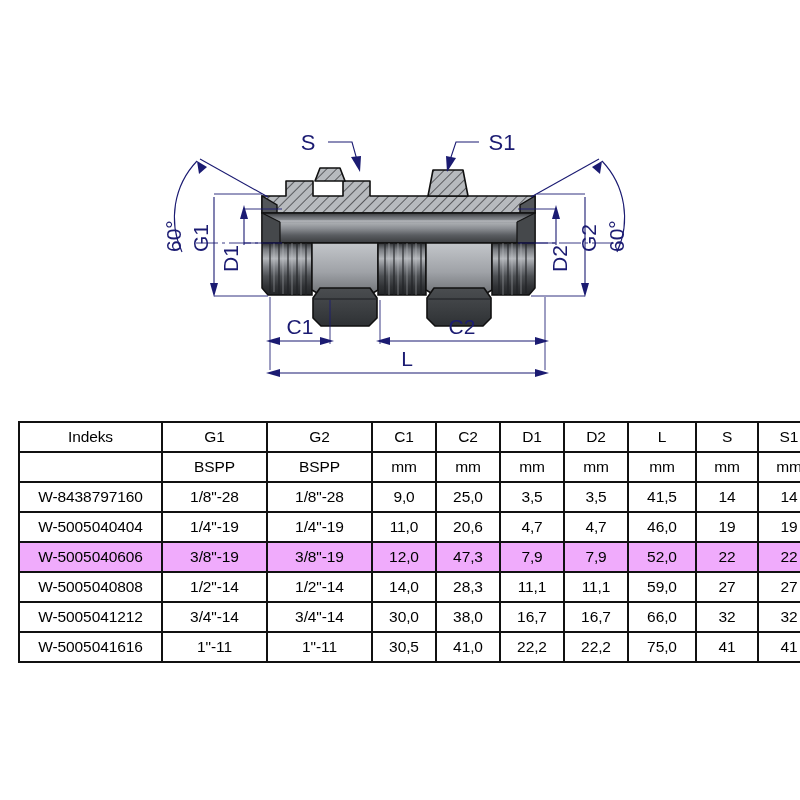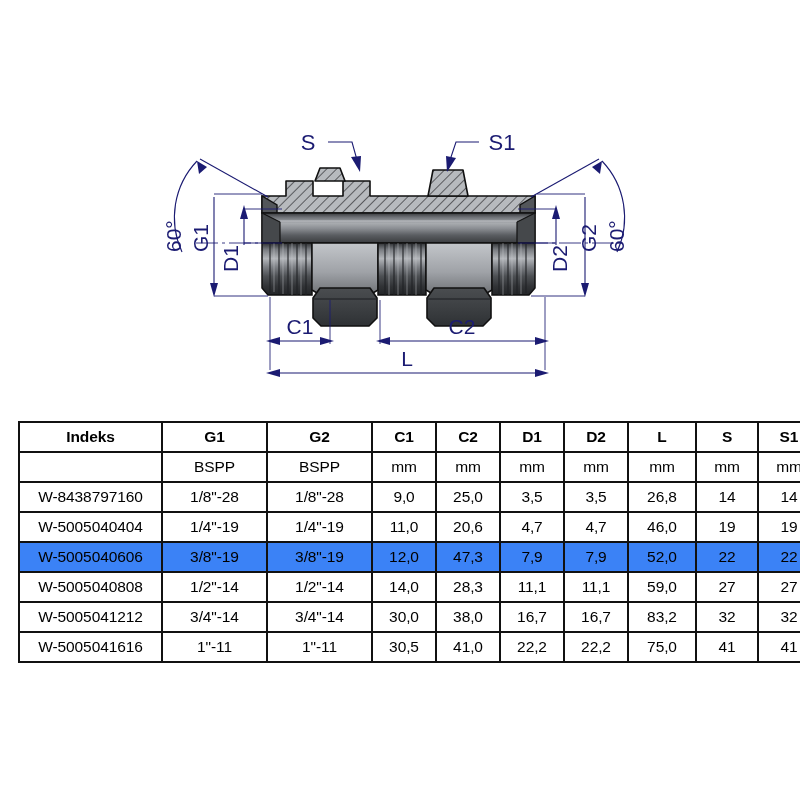--- a/index.html
+++ b/index.html
@@ -21,22 +21,22 @@
       text-align:center;
       vertical-align:middle;
       font-size:15.5px;
       color:#000000;
       font-weight:400;
       height:28px;
       padding:0 2px;
       letter-spacing:-0.1px;
       white-space:nowrap;
   }
-  table.spec th{font-weight:700;}
-  tr.hl td{background:#3b82f6;}
+  table.spec th{font-weight:400;}
+  tr.hl td{background:#f0abfc;}
   .c-indeks{width:137px;}
   .c-g{width:99px;}
   .c-n{width:58px;}
   .c-l{width:62px;}
   .c-s{width:56px;}
 </style>
 </head>
 <body>
 
 <div id="drawing">
@@ -293,21 +293,21 @@
     </thead>
     <tbody id="spec-body">
         <tr>
           <td class="c-indeks">W-8438797160</td>
           <td class="c-g">1/8"-28</td>
           <td class="c-g">1/8"-28</td>
           <td class="c-n">9,0</td>
           <td class="c-n">25,0</td>
           <td class="c-n">3,5</td>
           <td class="c-n">3,5</td>
-          <td class="c-l">26,8</td>
+          <td class="c-l">41,5</td>
           <td class="c-s">14</td>
           <td class="c-s">14</td>
         </tr>
         <tr>
           <td class="c-indeks">W-5005040404</td>
           <td class="c-g">1/4"-19</td>
           <td class="c-g">1/4"-19</td>
           <td class="c-n">11,0</td>
           <td class="c-n">20,6</td>
           <td class="c-n">4,7</td>
@@ -341,21 +341,21 @@
           <td class="c-s">27</td>
         </tr>
         <tr>
           <td class="c-indeks">W-5005041212</td>
           <td class="c-g">3/4"-14</td>
           <td class="c-g">3/4"-14</td>
           <td class="c-n">30,0</td>
           <td class="c-n">38,0</td>
           <td class="c-n">16,7</td>
           <td class="c-n">16,7</td>
-          <td class="c-l">83,2</td>
+          <td class="c-l">66,0</td>
           <td class="c-s">32</td>
           <td class="c-s">32</td>
         </tr>
         <tr>
           <td class="c-indeks">W-5005041616</td>
           <td class="c-g">1"-11</td>
           <td class="c-g">1"-11</td>
           <td class="c-n">30,5</td>
           <td class="c-n">41,0</td>
           <td class="c-n">22,2</td>

